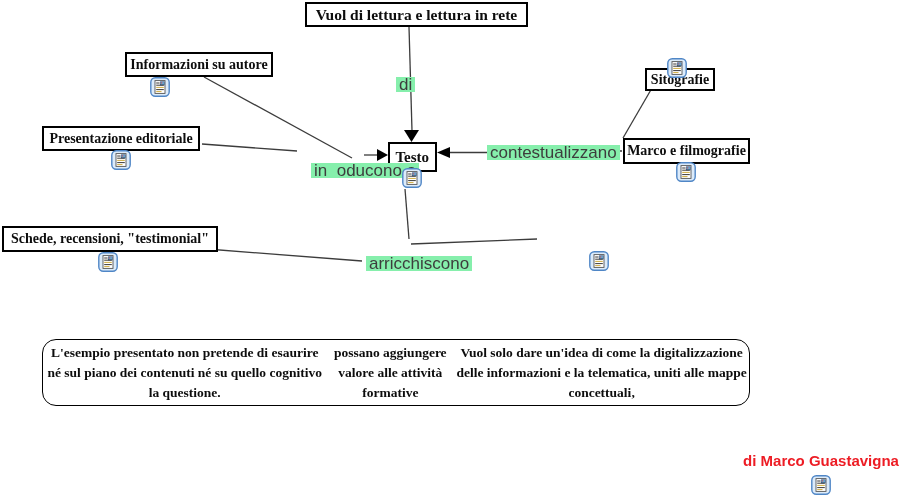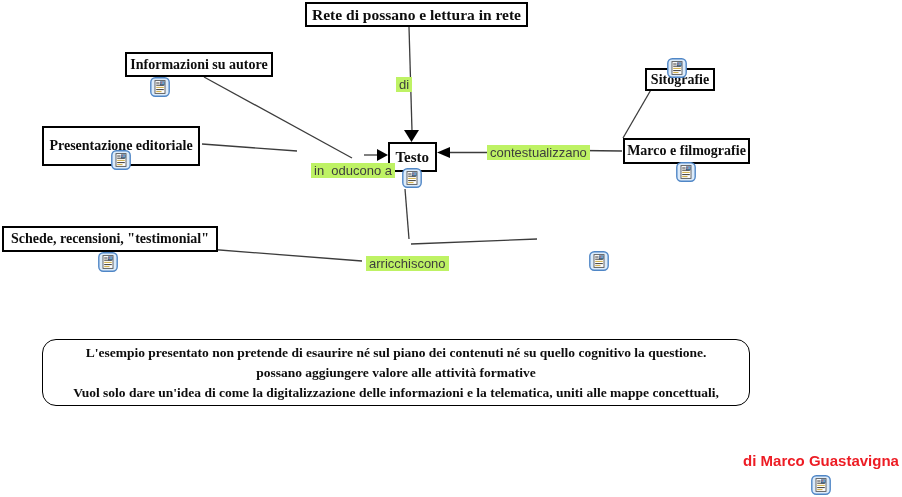--- a/index.html
+++ b/index.html
@@ -19,35 +19,35 @@
     display:flex;align-items:center;justify-content:center;
     font-weight:bold;font-size:14px;color:#0d0d0d;
     white-space:nowrap;
     padding:0 6px;
   }
   .node.title{font-size:15.5px;}
   .node.testo{font-size:15px;}
   .link-label{
     position:absolute;z-index:3;
     font-family:"Liberation Sans", sans-serif;
-    font-size:13px;color:#3d3d3d;
-    background:#bef264;padding:0 3px;
+    font-size:17px;color:#3d3d3d;
+    background:#86efac;padding:0 3px;
     white-space:pre;line-height:15px;
   }
   .res-icon{
     position:absolute;z-index:3;
     width:20px;height:20px;display:block;cursor:pointer;
   }
   .note{
     position:absolute;z-index:2;
     left:42px;top:339px;width:708px;height:67px;
     box-sizing:border-box;
     border:1.6px solid #000;border-radius:14px;
     background:#fff;
-    display:flex;flex-direction:column;align-items:center;justify-content:center;
+    display:flex;flex-direction:row;align-items:center;justify-content:center;
     font-weight:bold;font-size:13.5px;color:#0d0d0d;
     line-height:20px;text-align:center;
   }
   .credit{
     position:absolute;z-index:2;
     left:733px;top:452px;width:176px;
     text-align:center;
     font-family:"Liberation Sans", sans-serif;
     font-weight:bold;font-size:15px;
   }
@@ -85,28 +85,28 @@
       <line x1="411" y1="244" x2="537" y2="239"></line>
     </g>
     <g fill="#000000" stroke="none">
       <polygon points="404,130 419,130 411.5,142"></polygon>
       <polygon points="377,149 377,161 388,155"></polygon>
       <polygon points="450,147 450,158 437,152.5"></polygon>
     </g>
   </svg>
 
   <div class="node title" style="left:305px;top:2px;width:223px;height:25px;">
-    <span>Rete di possano e lettura in rete</span>
+    <span>Vuol di lettura e lettura in rete</span>
   </div>
 
   <div class="node" style="left:85px;top:52px;width:148px;height:25px;margin-left:40px;">
     <span>Informazioni su autore</span>
   </div>
 
-  <div class="node" style="left:42px;top:126px;width:158px;height:40px;">
+  <div class="node" style="left:42px;top:126px;width:158px;height:25px;">
     <span>Presentazione editoriale</span>
   </div>
 
   <div class="node" style="left:645px;top:36px;width:70px;height:23px;margin-top:32px;">
     <span>Sitografie</span>
   </div>
 
   <div class="node" style="left:623px;top:138px;width:127px;height:26px;">
     <span>Marco e filmografie</span>
   </div>

